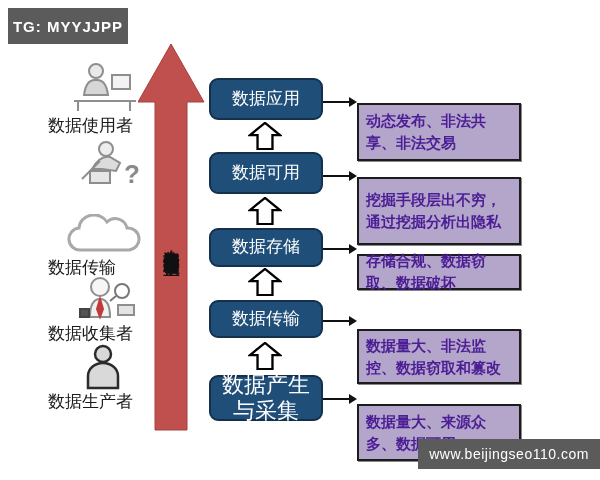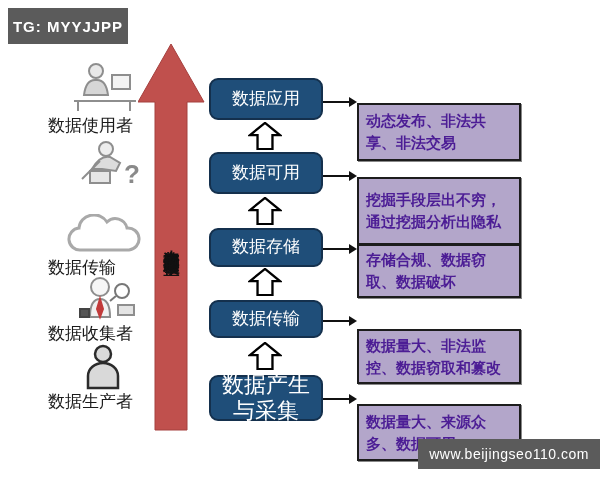--- a/index.html
+++ b/index.html
@@ -190,19 +190,19 @@
   </div>
   <div class="connector" style="top:391px">
     <svg width="34" height="12">
         <line x1="0" y1="6" x2="26" y2="6" stroke="#111" stroke-width="2"></line>
         <polygon points="26,1 34,6 26,11" fill="#111"></polygon>
       </svg>
   </div>
 
   <div class="risk-box" style="top:67px;height:58px">动态发布、非法共享、非法交易</div>
   <div class="risk-box" style="top:141px;height:68px">挖掘手段层出不穷，通过挖掘分析出隐私</div>
-  <div class="risk-box" style="top:208px;height:54px">存储合规、数据窃取、数据破坏</div>
+  <div class="risk-box" style="top:218px;height:36px">存储合规、数据窃取、数据破坏</div>
   <div class="risk-box" style="top:293px;height:55px">数据量大、非法监控、数据窃取和篡改</div>
   <div class="risk-box" style="top:368px;height:57px">数据量大、来源众多、数据可用</div>
 
   <div class="watermark">www.beijingseo110.com</div>
 
 </div>
 
 </body></html>

